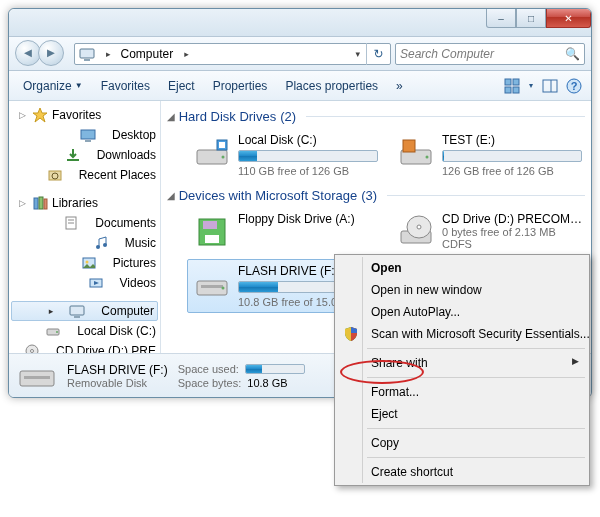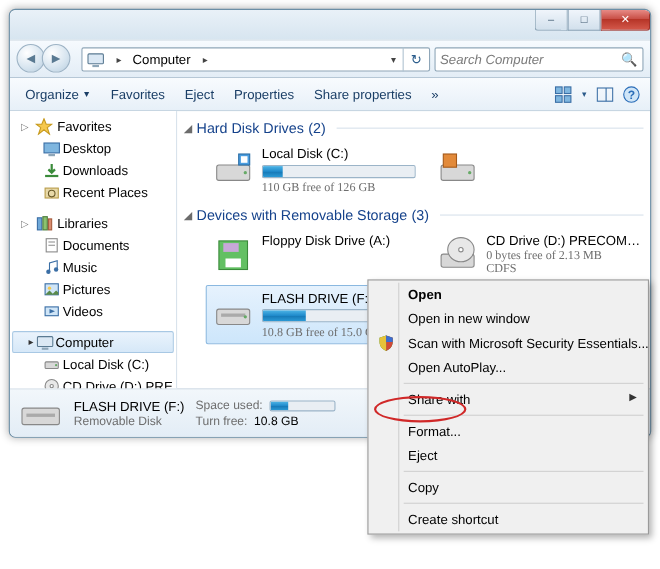--- a/index.html
+++ b/index.html
@@ -143,23 +143,24 @@
   .navhead {
     display:flex; align-items:center;
     padding: 2px 4px 2px 10px;
     gap: 4px;
   }
   .navhead .exp { font-size:9px; color:#7a7a7a; width:9px;}
   .navhead .ic { width:16px; height:16px; display:flex;align-items:center;justify-content:center;}
   .navitem {
     display:flex; align-items:center;
     padding: 2px 4px 2px 30px;
-    gap: 2px;
+    gap: 16px;
     white-space: nowrap;
     overflow: hidden;
+    justify-content: flex-end;
   }
   .navitem.sel {
     background: linear-gradient(to bottom,#eaf3fc,#d6e8f8);
     border: 1px solid #a8c8e4;
     border-radius: 2px;
     padding: 1px 3px 1px 14px;
     margin: 0 2px;
   }
   .navitem .ic { width:16px;height:16px;display:flex;align-items:center;justify-content:center;}
   .content {
@@ -205,21 +206,21 @@
     border:1px solid #9bb4c8;
     border-radius:2px;
     margin: 3px 0;
     background:#e9eef3;
     overflow:hidden;
   }
   .drive-bar .fill {
     height:100%;
     background: linear-gradient(to bottom,#4db4e6,#1f8acb 49%,#1577b5 50%,#2b9ad6);
   }
-  .drive-sub { font-size:11px; color:#6e6e6e;font-family:Liberation Serif, serif;}
+  .drive-sub { font-size:11px; color:#6e6e6e;}
   .detailsbar {
     height: 44px;
     border-top: 1px solid #cdd9e4;
     background: linear-gradient(to bottom,#f2f7fb,#e3edf6);
     display:flex;
     align-items:center;
     padding: 0 8px;
     gap: 10px;
   }
   .det-icon { width:40px;height:32px;display:flex;align-items:center;justify-content:center;}
@@ -308,21 +309,21 @@
   </div>
 
   <div class="toolbar">
     <div class="tbtn">
         <span>Organize</span>
         <span class="drop">▼</span>
       </div>
     <div class="tbtn">Favorites</div>
     <div class="tbtn">Eject</div>
     <div class="tbtn">Properties</div>
-    <div class="tbtn">Share properties</div>
+    <div class="tbtn">Places properties</div>
     <div class="tbtn">»</div>
     <div class="tb-spacer"></div>
     <div class="tbicon">
       <svg width="16" height="16">
           <rect x="1" y="1" width="6" height="6" fill="#7fb6df" stroke="#3a6ea5"></rect>
           <rect x="9" y="1" width="6" height="6" fill="#7fb6df" stroke="#3a6ea5"></rect>
           <rect x="1" y="9" width="6" height="6" fill="#7fb6df" stroke="#3a6ea5"></rect>
           <rect x="9" y="9" width="6" height="6" fill="#7fb6df" stroke="#3a6ea5"></rect>
         </svg>
     </div>
@@ -492,26 +493,33 @@
           </div>
         </div>
         <div class="drive">
           <div class="drive-icon">
             <svg width="38" height="38">
                 <rect x="4" y="16" width="30" height="14" rx="2" fill="#d8d8d8" stroke="#888"></rect>
                 <rect x="6" y="6" width="12" height="12" fill="#e28a3a" stroke="#a55a1a"></rect>
                 <circle cx="30" cy="23" r="1.5" fill="#6a6"></circle>
               </svg>
           </div>
+          <div class="drive-info">
+            <div class="drive-name">TEST (E:)</div>
+            <div class="drive-bar">
+                <div class="fill" style="width:1%"></div>
+              </div>
+            <div class="drive-sub">126 GB free of 126 GB</div>
+          </div>
         </div>
       </div>
 
       <div class="section-head">
         <span class="tri">◢</span>
-        <span>Devices with Removable Storage</span>
+        <span>Devices with Microsoft Storage</span>
         <span style="color:#15428b;">(3)</span>
         <div style="flex:1;border-bottom:1px solid #d8e2ec;margin-left:6px;"></div>
       </div>
       <div class="drives">
         <div class="drive">
           <div class="drive-icon">
             <svg width="38" height="38">
                 <rect x="6" y="6" width="26" height="26" fill="#63c063" stroke="#3a8a3a"></rect>
                 <rect x="10" y="8" width="14" height="8" fill="#c8a8d8"></rect>
                 <rect x="12" y="22" width="14" height="8" fill="#fff"></rect>
@@ -567,44 +575,44 @@
       <div class="t2">Removable Disk</div>
     </div>
     <div style="display:flex;flex-direction:column;gap:2px;">
       <div class="det-col">
           <span class="lab">Space used:</span>
           <div class="det-bar">
             <div class="fill" style="width:28%"></div>
           </div>
         </div>
       <div class="det-col">
-          <span class="lab">Turn free:</span>
+          <span class="lab">Space bytes:</span>
           <span>10.8 GB</span>
         </div>
     </div>
   </div>
 
 </div>
 
 <div class="ctxmenu">
   <div class="iconcol"></div>
   <div class="ctxitem bold">Open</div>
   <div class="ctxitem">Open in new window</div>
+  <div class="ctxitem">Open AutoPlay...</div>
   <div class="ctxitem">
     <span class="ctx-ic">
         <svg width="16" height="16">
           <path d="M8 1l6 2v4c0 4-3 7-6 8-3-1-6-4-6-8V3z" fill="#3a8b3a"></path>
           <path d="M8 1l6 2v4c0 4-3 7-6 8V1z" fill="#d04a3a"></path>
           <path d="M8 1v14c-3-1-6-4-6-8V3z" fill="#e6c23a"></path>
           <path d="M8 1l6 2v4h-6z" fill="#3a6ed0"></path>
         </svg>
       </span>
     <span>Scan with Microsoft Security Essentials...</span>
   </div>
-  <div class="ctxitem">Open AutoPlay...</div>
   <div class="ctxsep"></div>
   <div class="ctxitem"><span>Share with</span><span class="arrow">▶</span></div>
   <div class="ctxsep"></div>
   <div class="ctxitem">Format...</div>
   <div class="ctxitem">Eject</div>
   <div class="ctxsep"></div>
   <div class="ctxitem">Copy</div>
   <div class="ctxsep"></div>
   <div class="ctxitem">Create shortcut</div>
 

